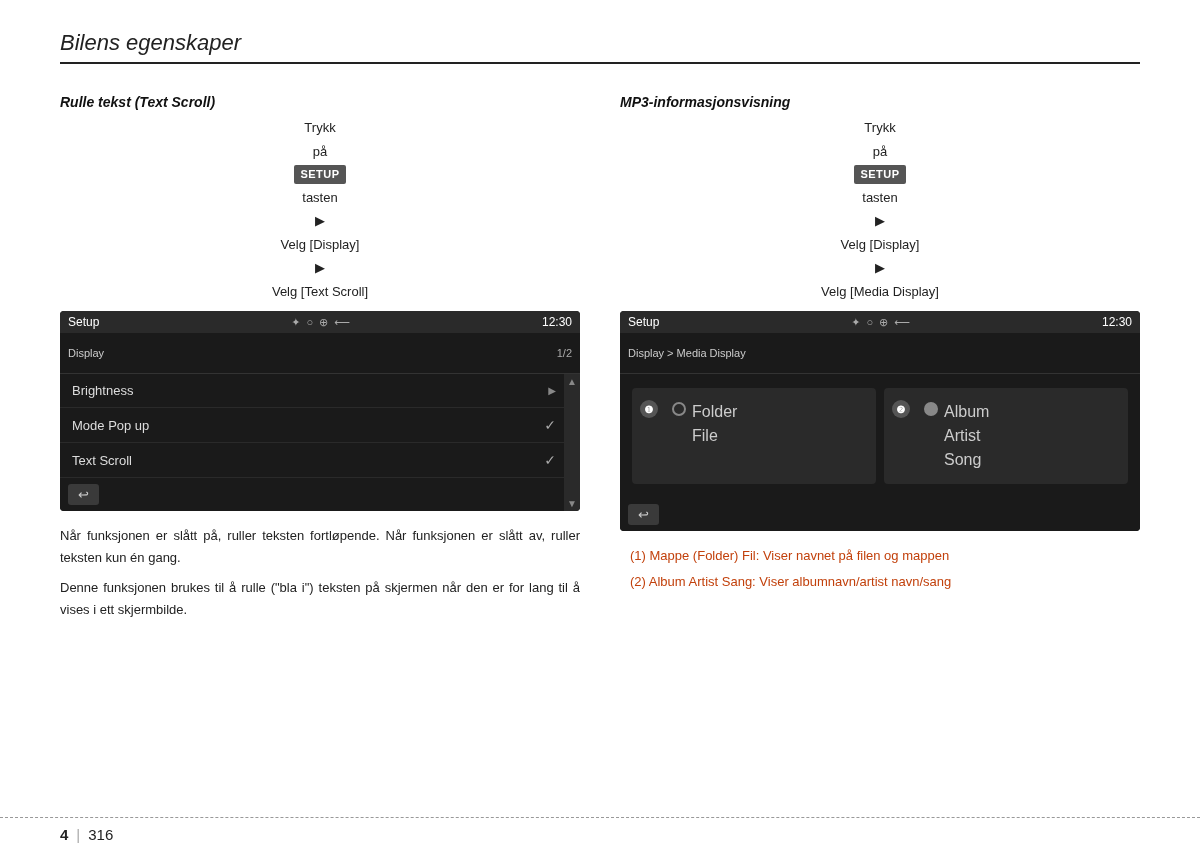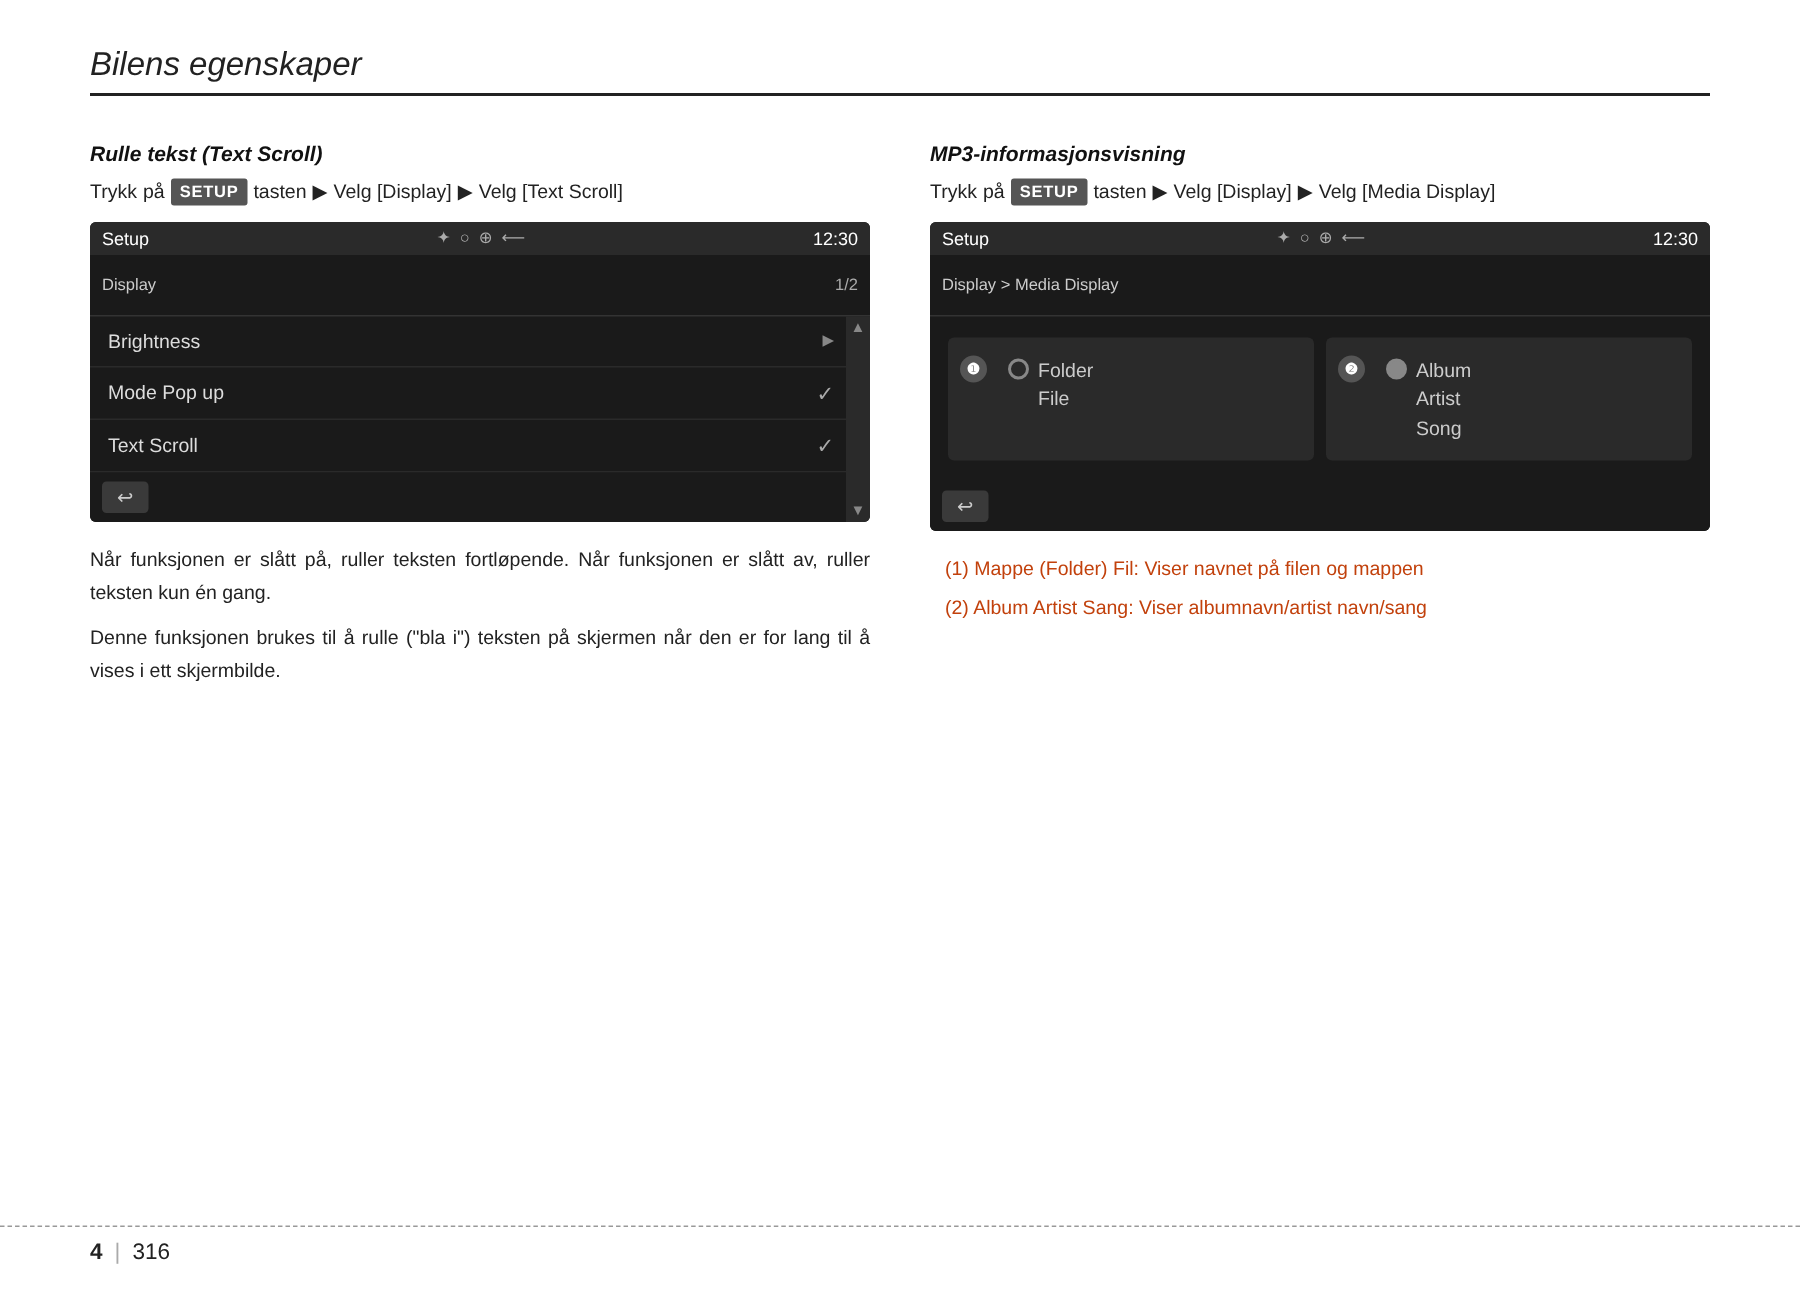--- a/index.html
+++ b/index.html
@@ -55,20 +55,21 @@
 
     
     .instruction-line {
       font-size: 13px;
       margin-bottom: 10px;
       line-height: 1.5;
       display: flex;
       flex-wrap: wrap;
       align-items: center;
       gap: 4px;
+      flex-direction: column;
     }
     .setup-badge {
       background: #555;
       color: #fff;
       font-size: 11px;
       font-weight: bold;
       padding: 1px 6px;
       border-radius: 2px;
       letter-spacing: 0.5px;
       display: inline-block;
@@ -218,21 +219,21 @@
       align-items: center;
       justify-content: center;
       flex-shrink: 0;
       margin-top: 2px;
     }
     .option-radio.filled {
       background: #888;
     }
     .option-text {
       color: #ccc;
-      font-size: 13px;
+      font-size: 16px;
       line-height: 1.5;
     }
 
     
     .description {
       font-size: 13px;
       line-height: 1.7;
       color: #222;
       text-align: justify;
       margin-bottom: 8px;

